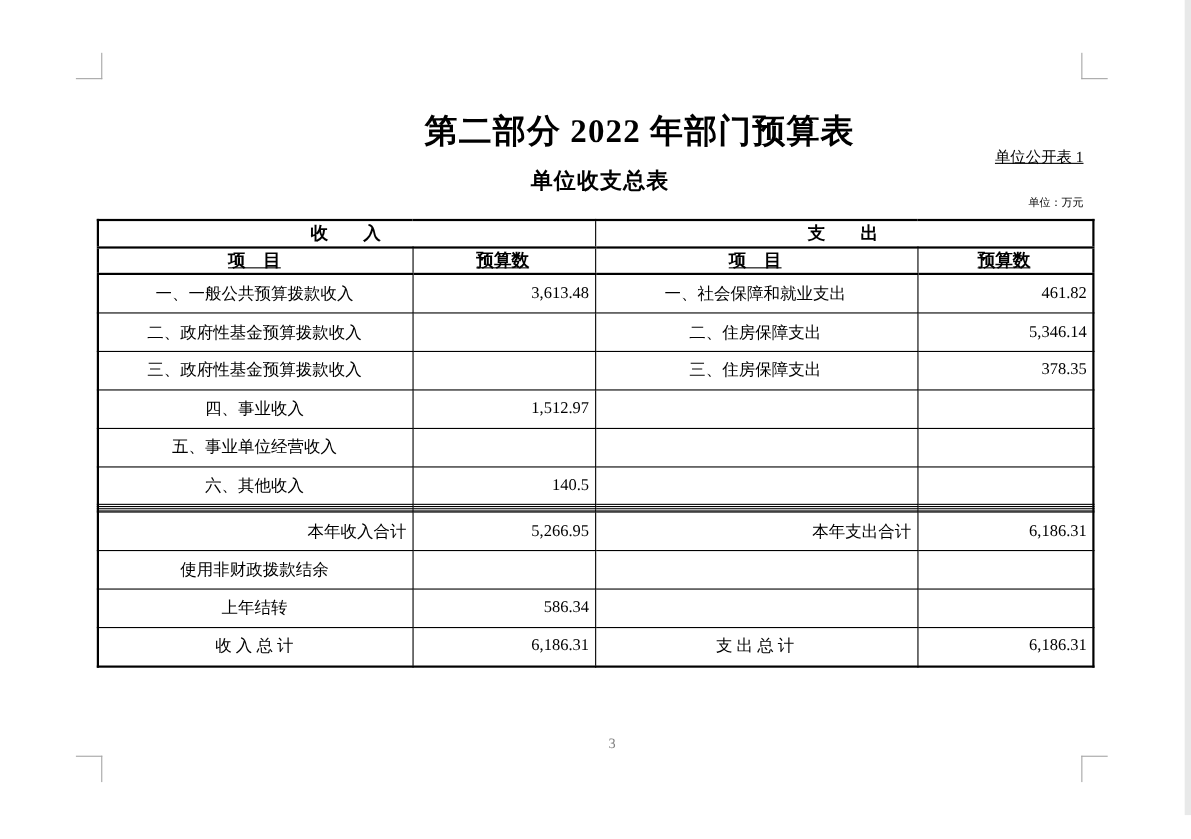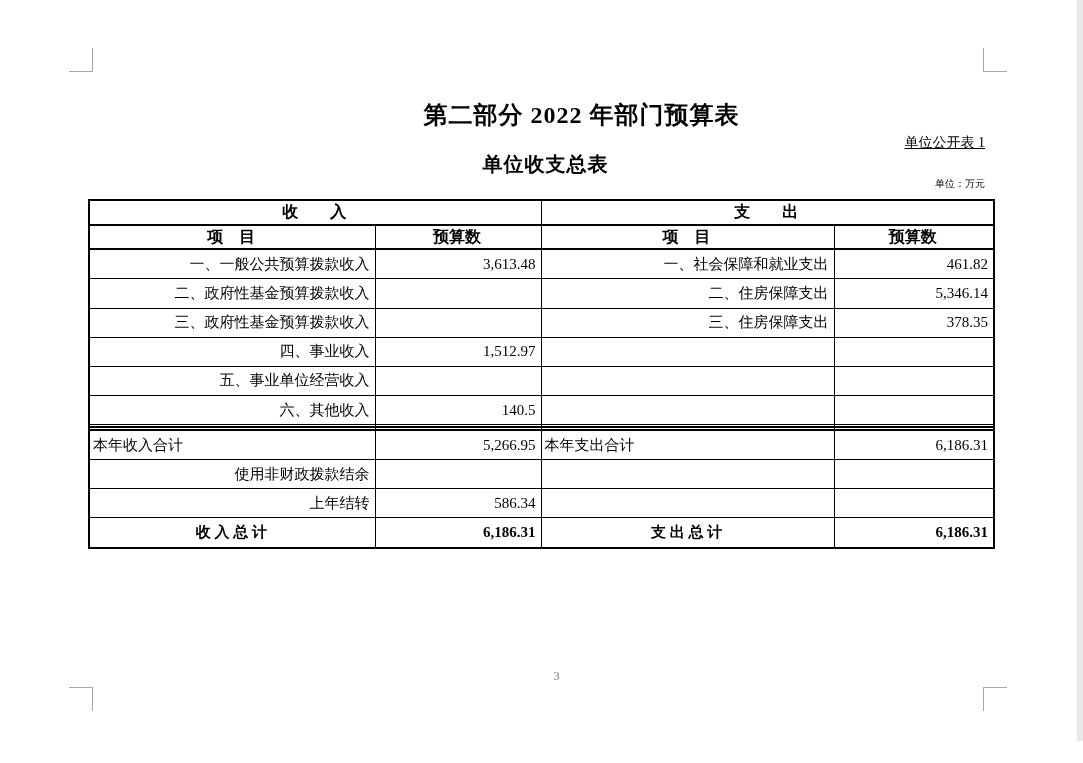--- a/index.html
+++ b/index.html
@@ -25,61 +25,61 @@
     border: 0 solid #a6a6a6;
   }
   .crop.tl { left: 69px; top: 48px; border-right-width: 1px; border-bottom-width: 1px; }
   .crop.tr { left: 983px; top: 48px; border-left-width: 1px; border-bottom-width: 1px; }
   .crop.bl { left: 69px; top: 687px; border-right-width: 1px; border-top-width: 1px; }
   .crop.br { left: 983px; top: 687px; border-left-width: 1px; border-top-width: 1px; }
 
   .doc-title {
     position: absolute; left: 92px; top: 99px; width: 891px;
     text-align: center; text-indent: 88px;
-    font-size: 24px; font-weight: bold; letter-spacing: 1px;
+    font-size: 30px; font-weight: bold; letter-spacing: 1px;
     white-space: nowrap;
   }
   .table-label {
     position: absolute; left: 92px; top: 134px; width: 893px;
     text-align: right; font-size: 14px; text-decoration: underline;
   }
   .doc-subtitle {
     position: absolute; left: 100px; top: 151px; width: 891px;
     text-align: center; font-size: 20px; font-weight: bold; letter-spacing: 1px;
   }
   .unit-note {
     position: absolute; left: 92px; top: 177px; width: 893px;
     text-align: right; font-size: 10px;
   }
 
   table.budget {
     position: absolute; left: 88px; top: 199px;
-    width: 905px; height: 350px;
+    width: 905px; height: 408px;
     border-collapse: collapse; table-layout: fixed;
     border: 2px solid #000;
   }
   table.budget td {
     border: 1px solid #000;
     font-size: 15px;
     padding: 0 5px 0 3px;
     overflow: hidden; white-space: nowrap;
     vertical-align: middle;
   }
   tr.hdr td {
     font-weight: bold; text-align: center;
     font-size: 16px;
     border-bottom-width: 2px;
   }
   tr.hdr-top { height: 25px; }
-  tr.hdr-sub { height: 24px; }
+  tr.hdr-sub { height: 24px; text-decoration: underline; }
   td.sep { border-right-width: 2px; }
   td.value { text-align: right; }
-  td.label { text-align: right; }
-  tr.subtotal td.label { text-align: left; }
-  tr.total td { font-weight: bold; }
+  td.label { text-align: center; }
+  tr.subtotal td.label { text-align: right; }
+  tr.total td { font-weight: normal; }
   tr.total td.label { text-align: center; }
 
   .page-num {
     position: absolute; left: 0; top: 668px; width: 1083px;
     text-align: center; text-indent: 30px;
     font-size: 13px; color: #808080;
   }
 </style>
 </head>
 <body>

